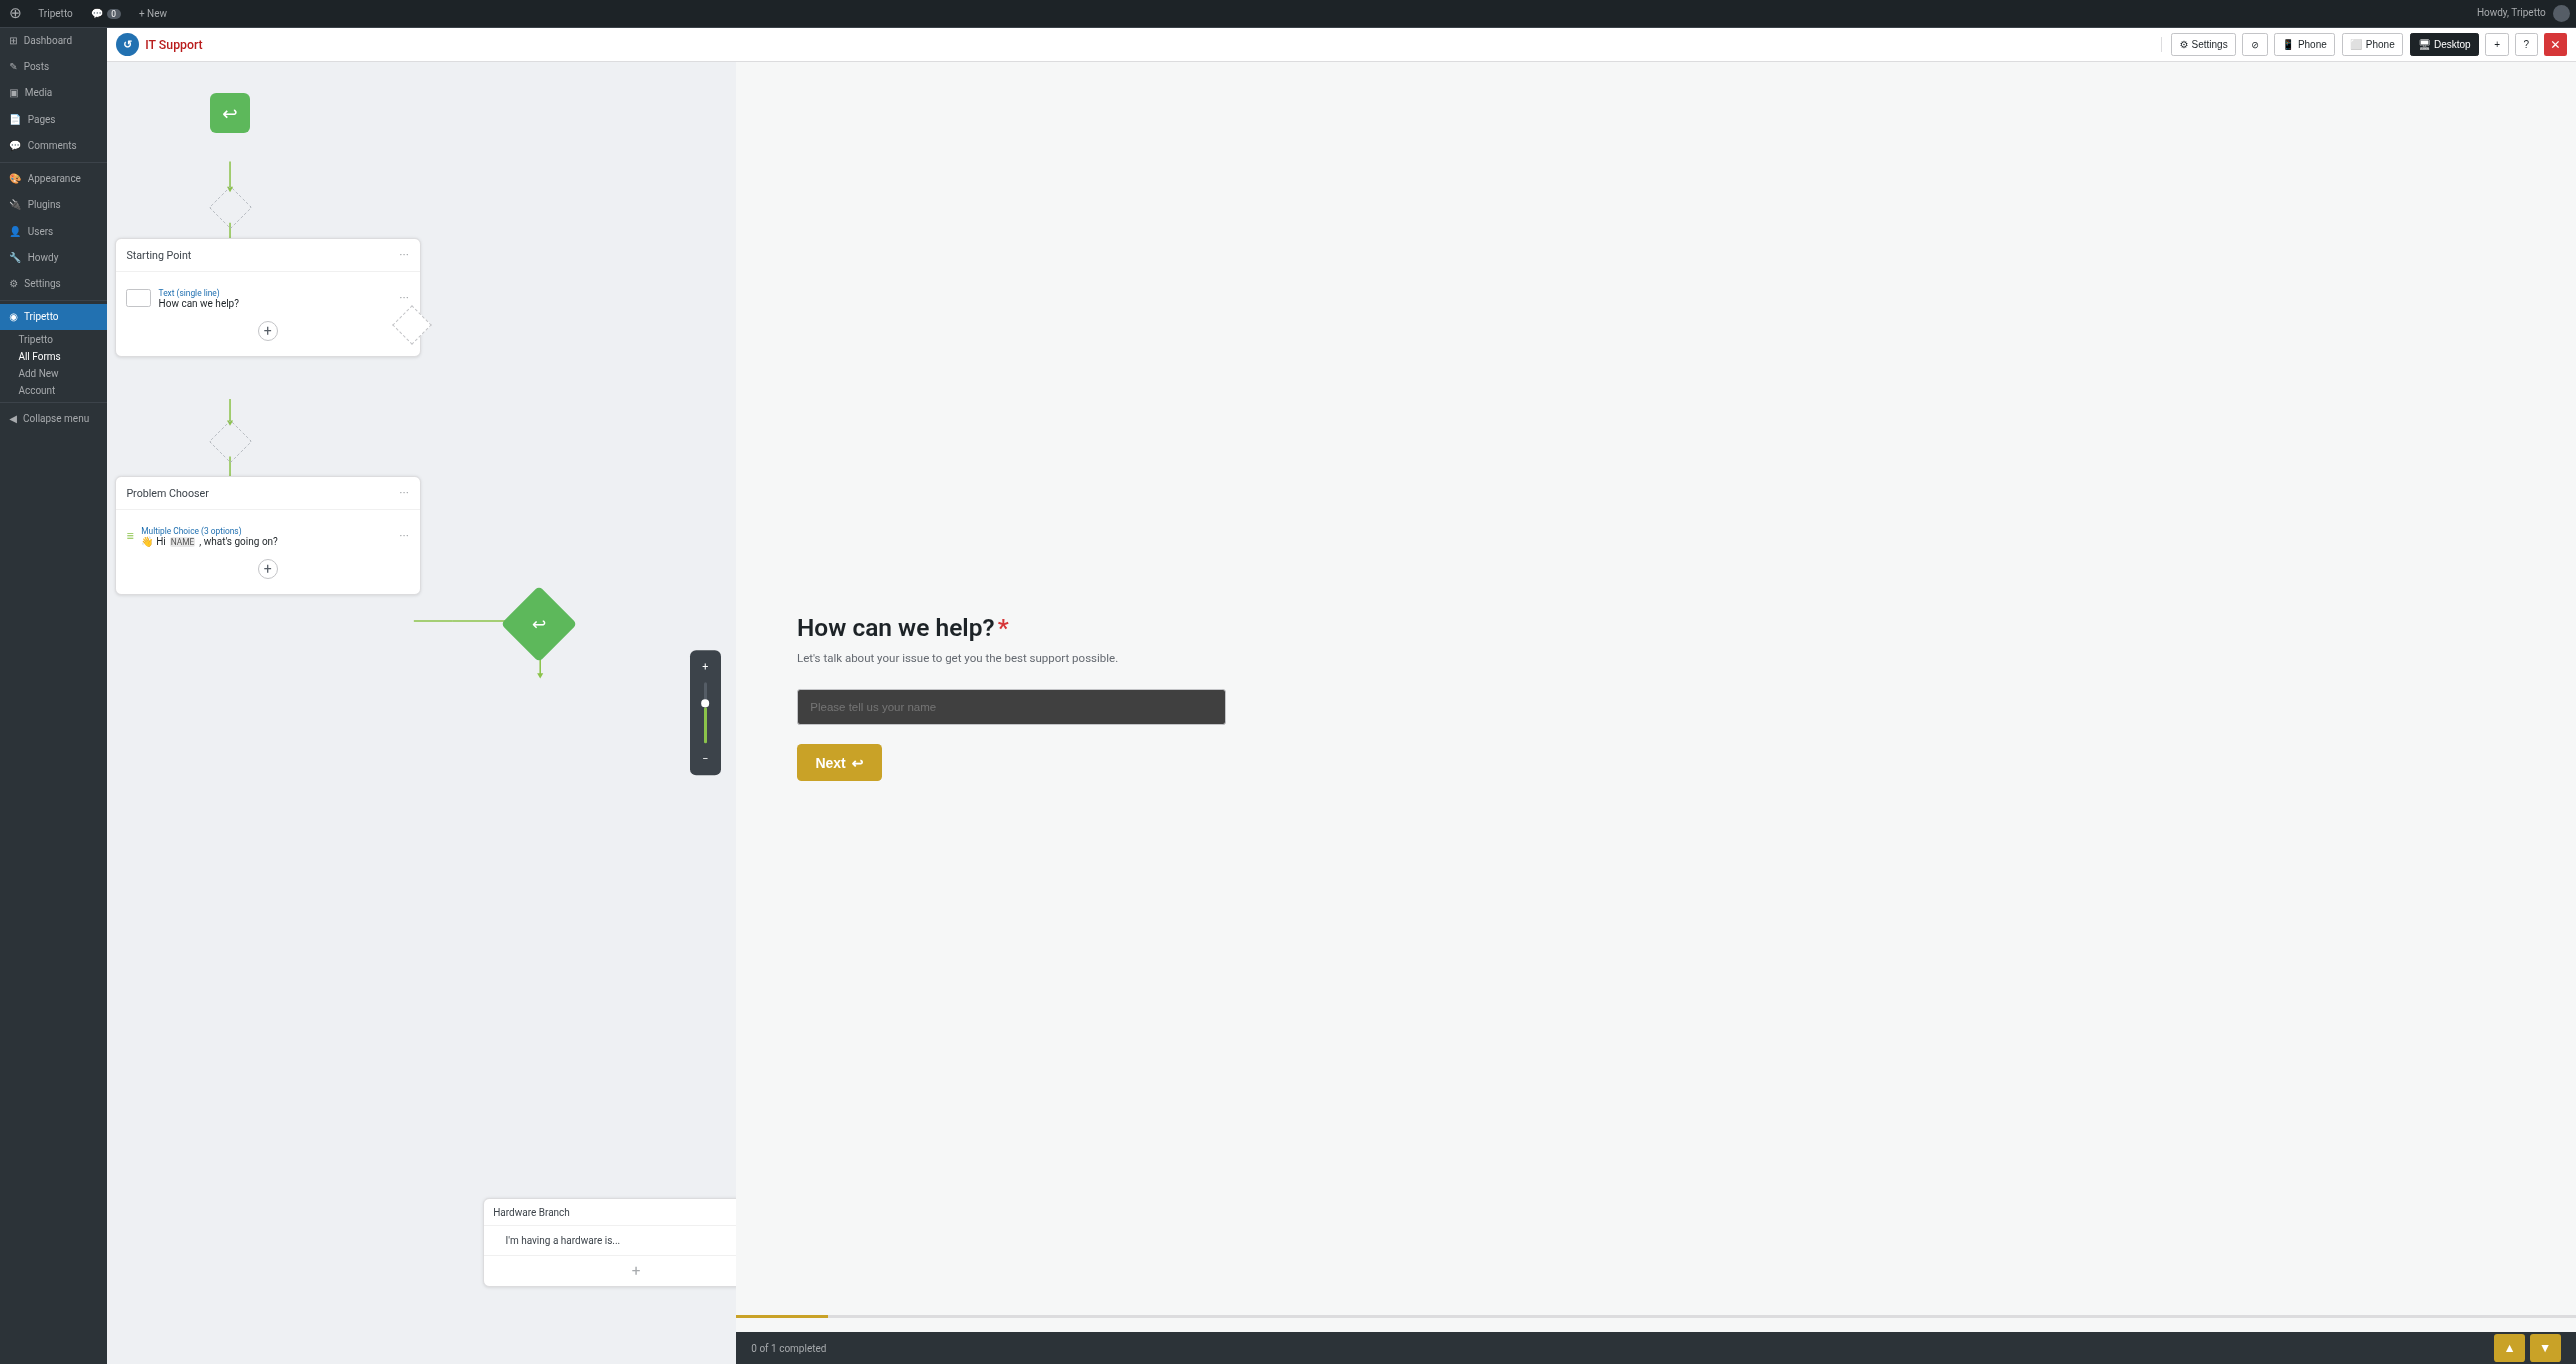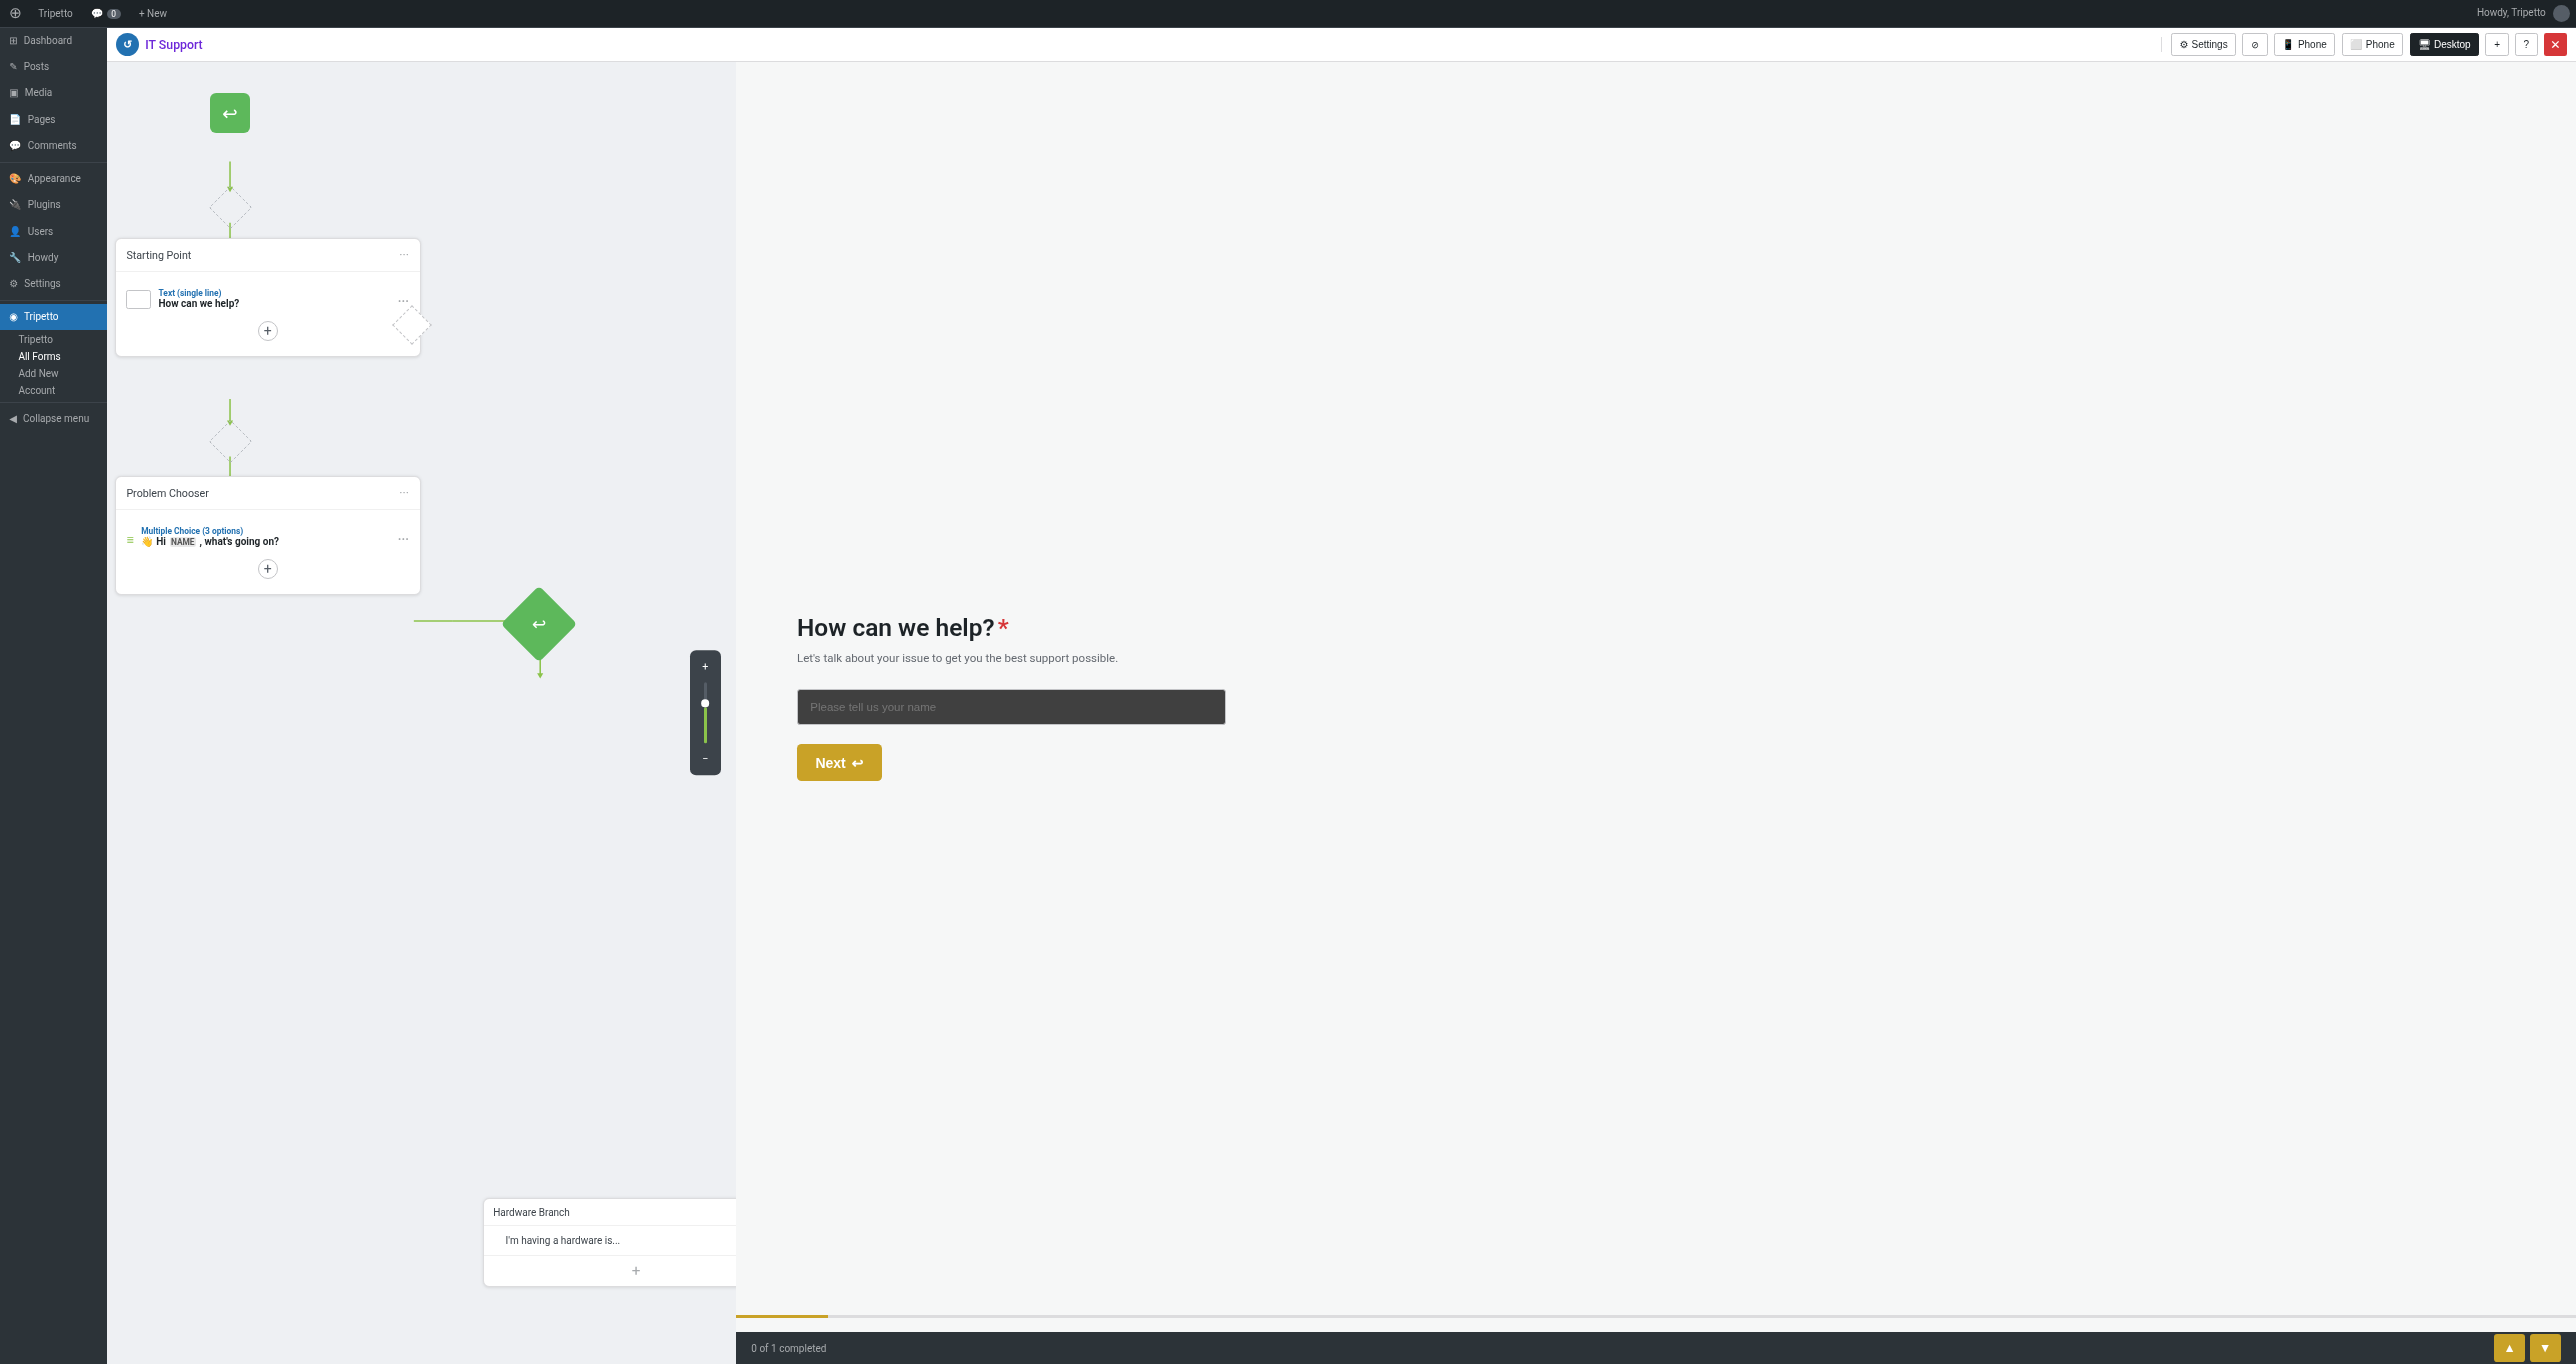--- a/index.html
+++ b/index.html
@@ -63,21 +63,21 @@
       flex-shrink: 0;
     }
     .toolbar-logo-btn {
       width: 23px; height: 23px;
       background: #2271b1;
       border-radius: 50%;
       display: flex; align-items: center; justify-content: center;
       color: #fff; font-size: 10.7px; font-weight: bold;
       cursor: pointer; flex-shrink: 0;
     }
-    .toolbar-title { font-size: 12.3px; color: #6d28d9; font-weight: 500; flex: 1; }
+    .toolbar-title { font-size: 12.3px; color: #b91c1c; font-weight: 500; flex: 1; }
     .toolbar-btn {
       display: flex; align-items: center; gap: 3.1px;
       padding: 4.6px 7.7px;
       border: 0.8px solid #c3c4c7;
       border-radius: 2.3px;
       background: #fff;
       color: #1d2327;
       font-size: 10px;
       cursor: pointer;
     }
@@ -124,23 +124,22 @@
       justify-content: space-between;
       padding: 9.2px 10.7px;
       border-bottom: 0.8px solid #f0f0f0;
       color: #3c434a;
       font-size: 10.7px;
     }
     .flow-card-dots { color: #a7aaad; cursor: pointer; font-size: 12.3px; }
     .flow-card-body { padding: 9.2px 10.7px; }
 
     .flow-field-row {
-      display: flex; align-items: flex-end; gap: 7.7px;
+      display: flex; align-items: center; gap: 7.7px;
       padding: 6.1px 0;
-      font-weight: bold;
     }
     .flow-field-icon {
       width: 24.5px; height: 18.4px;
       border: 0.8px solid #c3c4c7;
       border-radius: 2.3px;
       background: #fff;
       flex-shrink: 0;
     }
     .flow-field-info { flex: 1; }
     .flow-field-type { font-size: 8.4px; color: #2271b1; }

